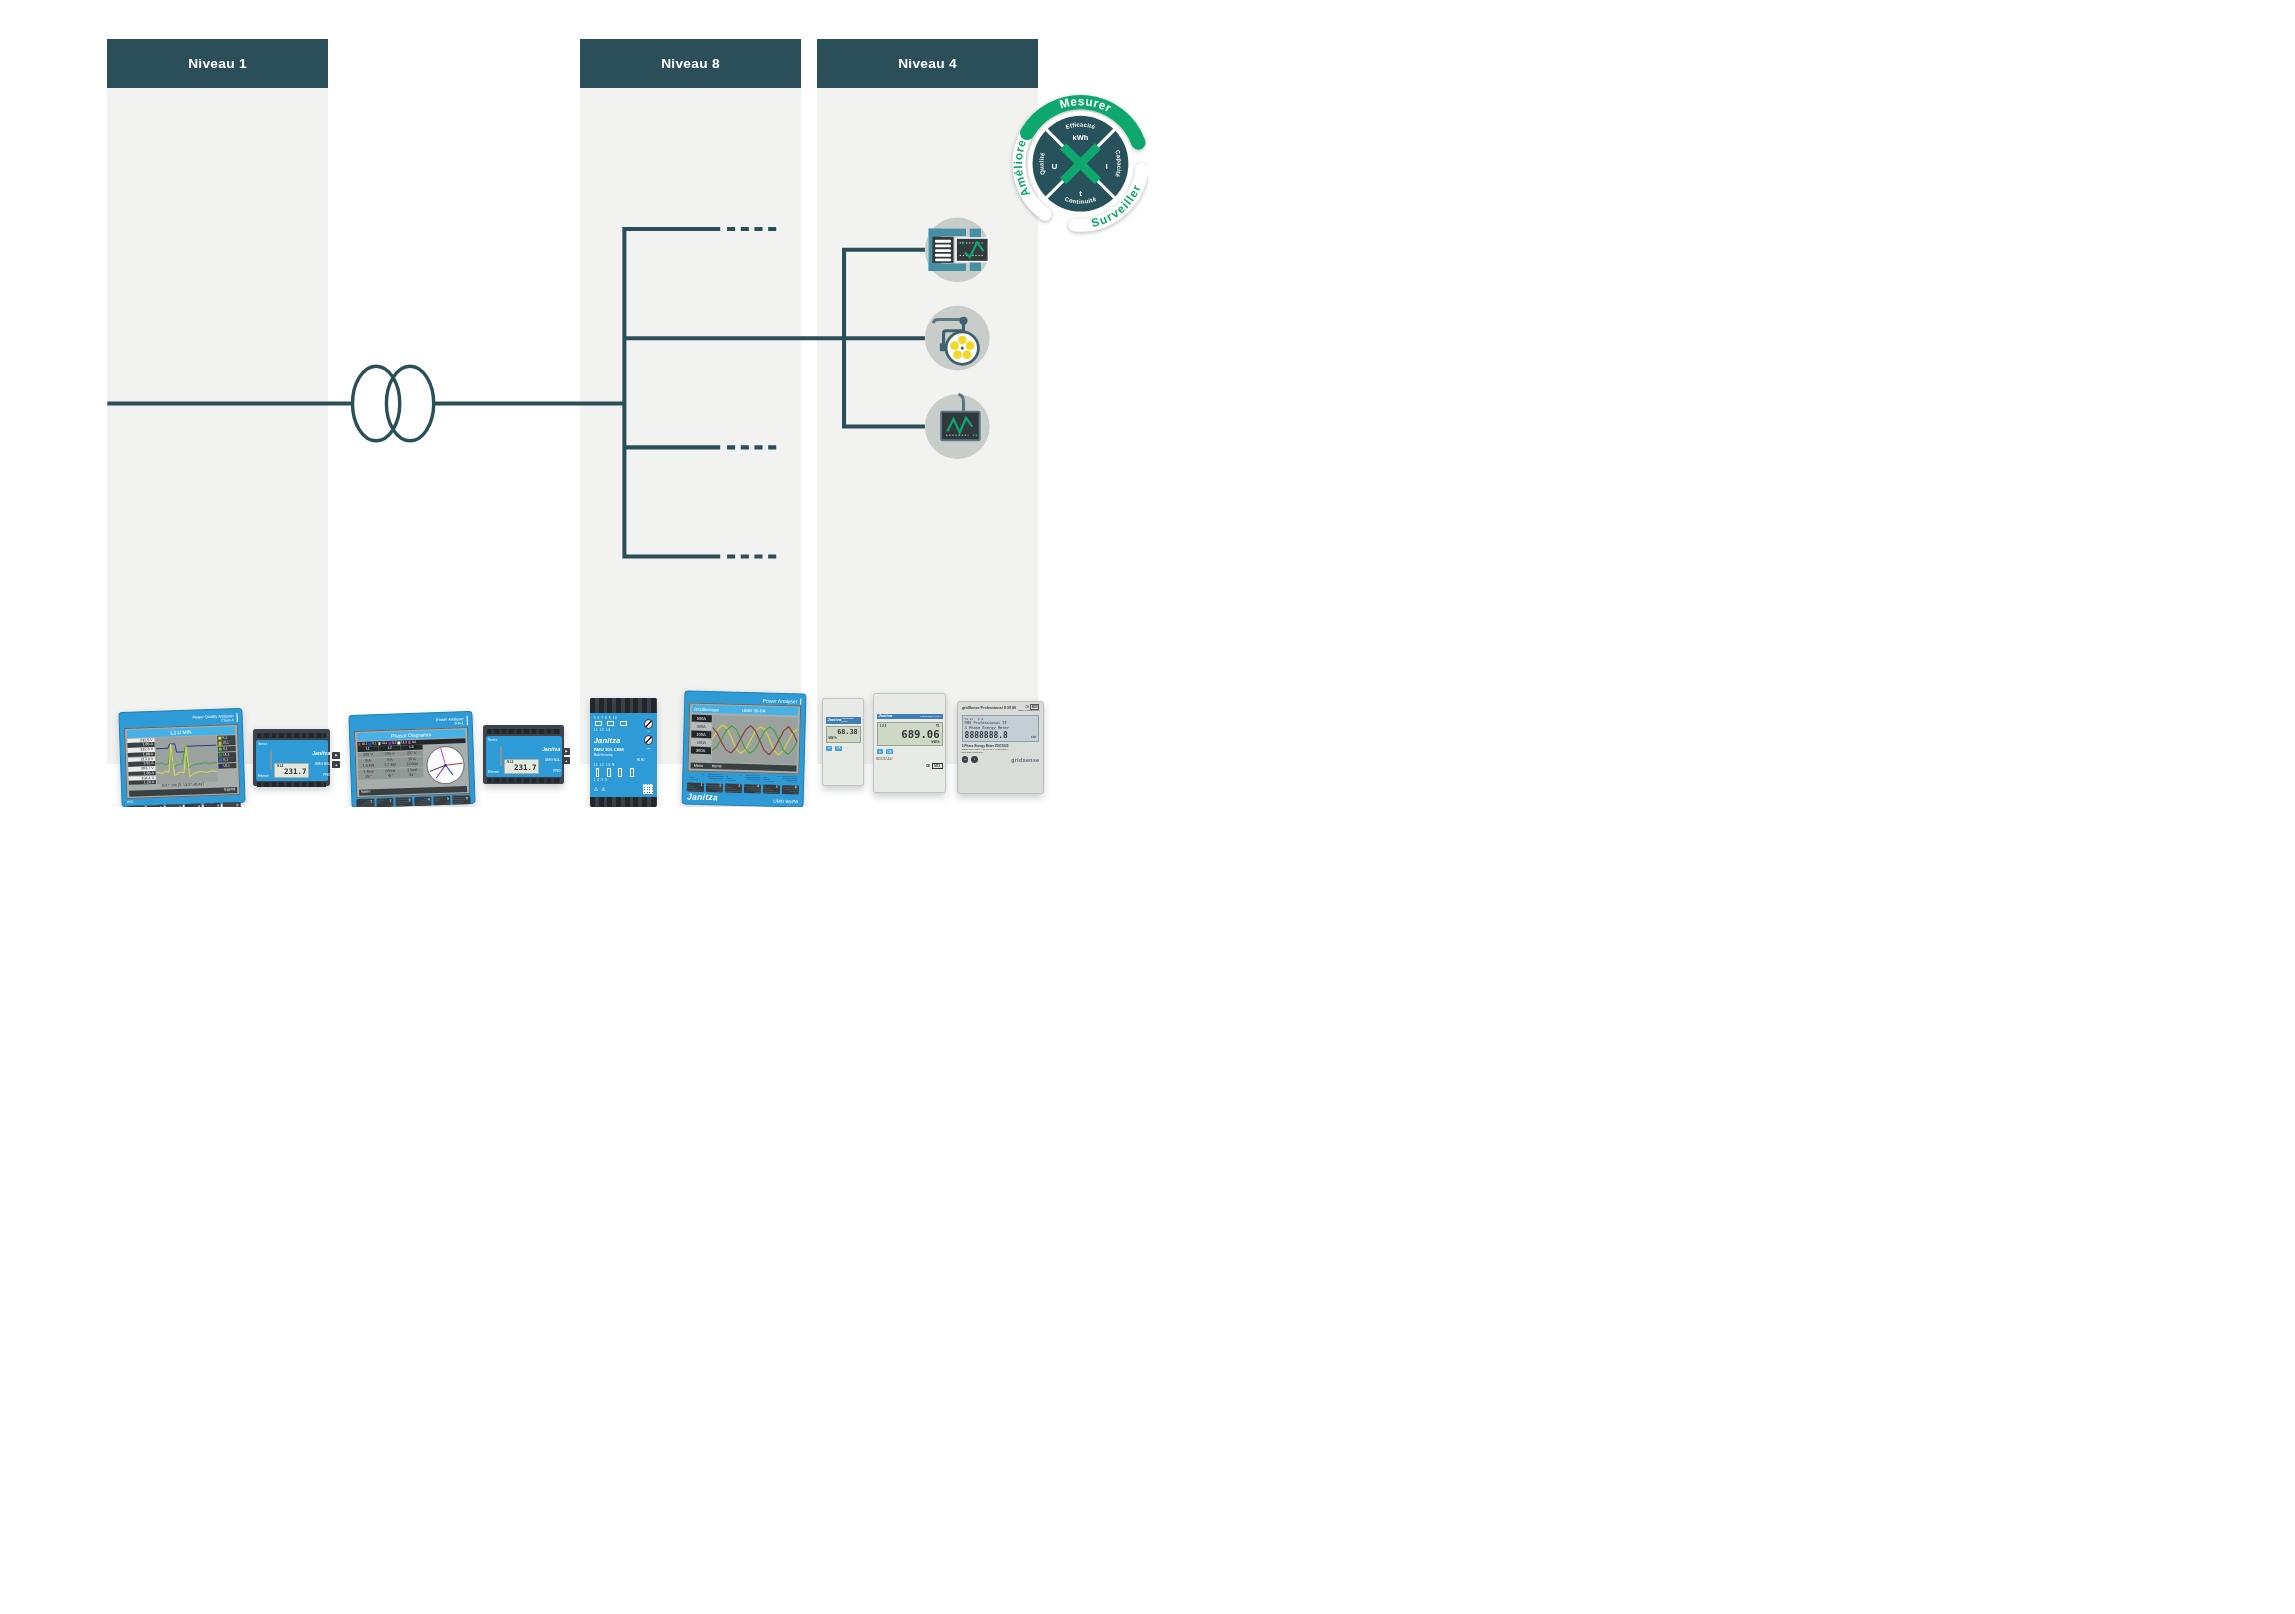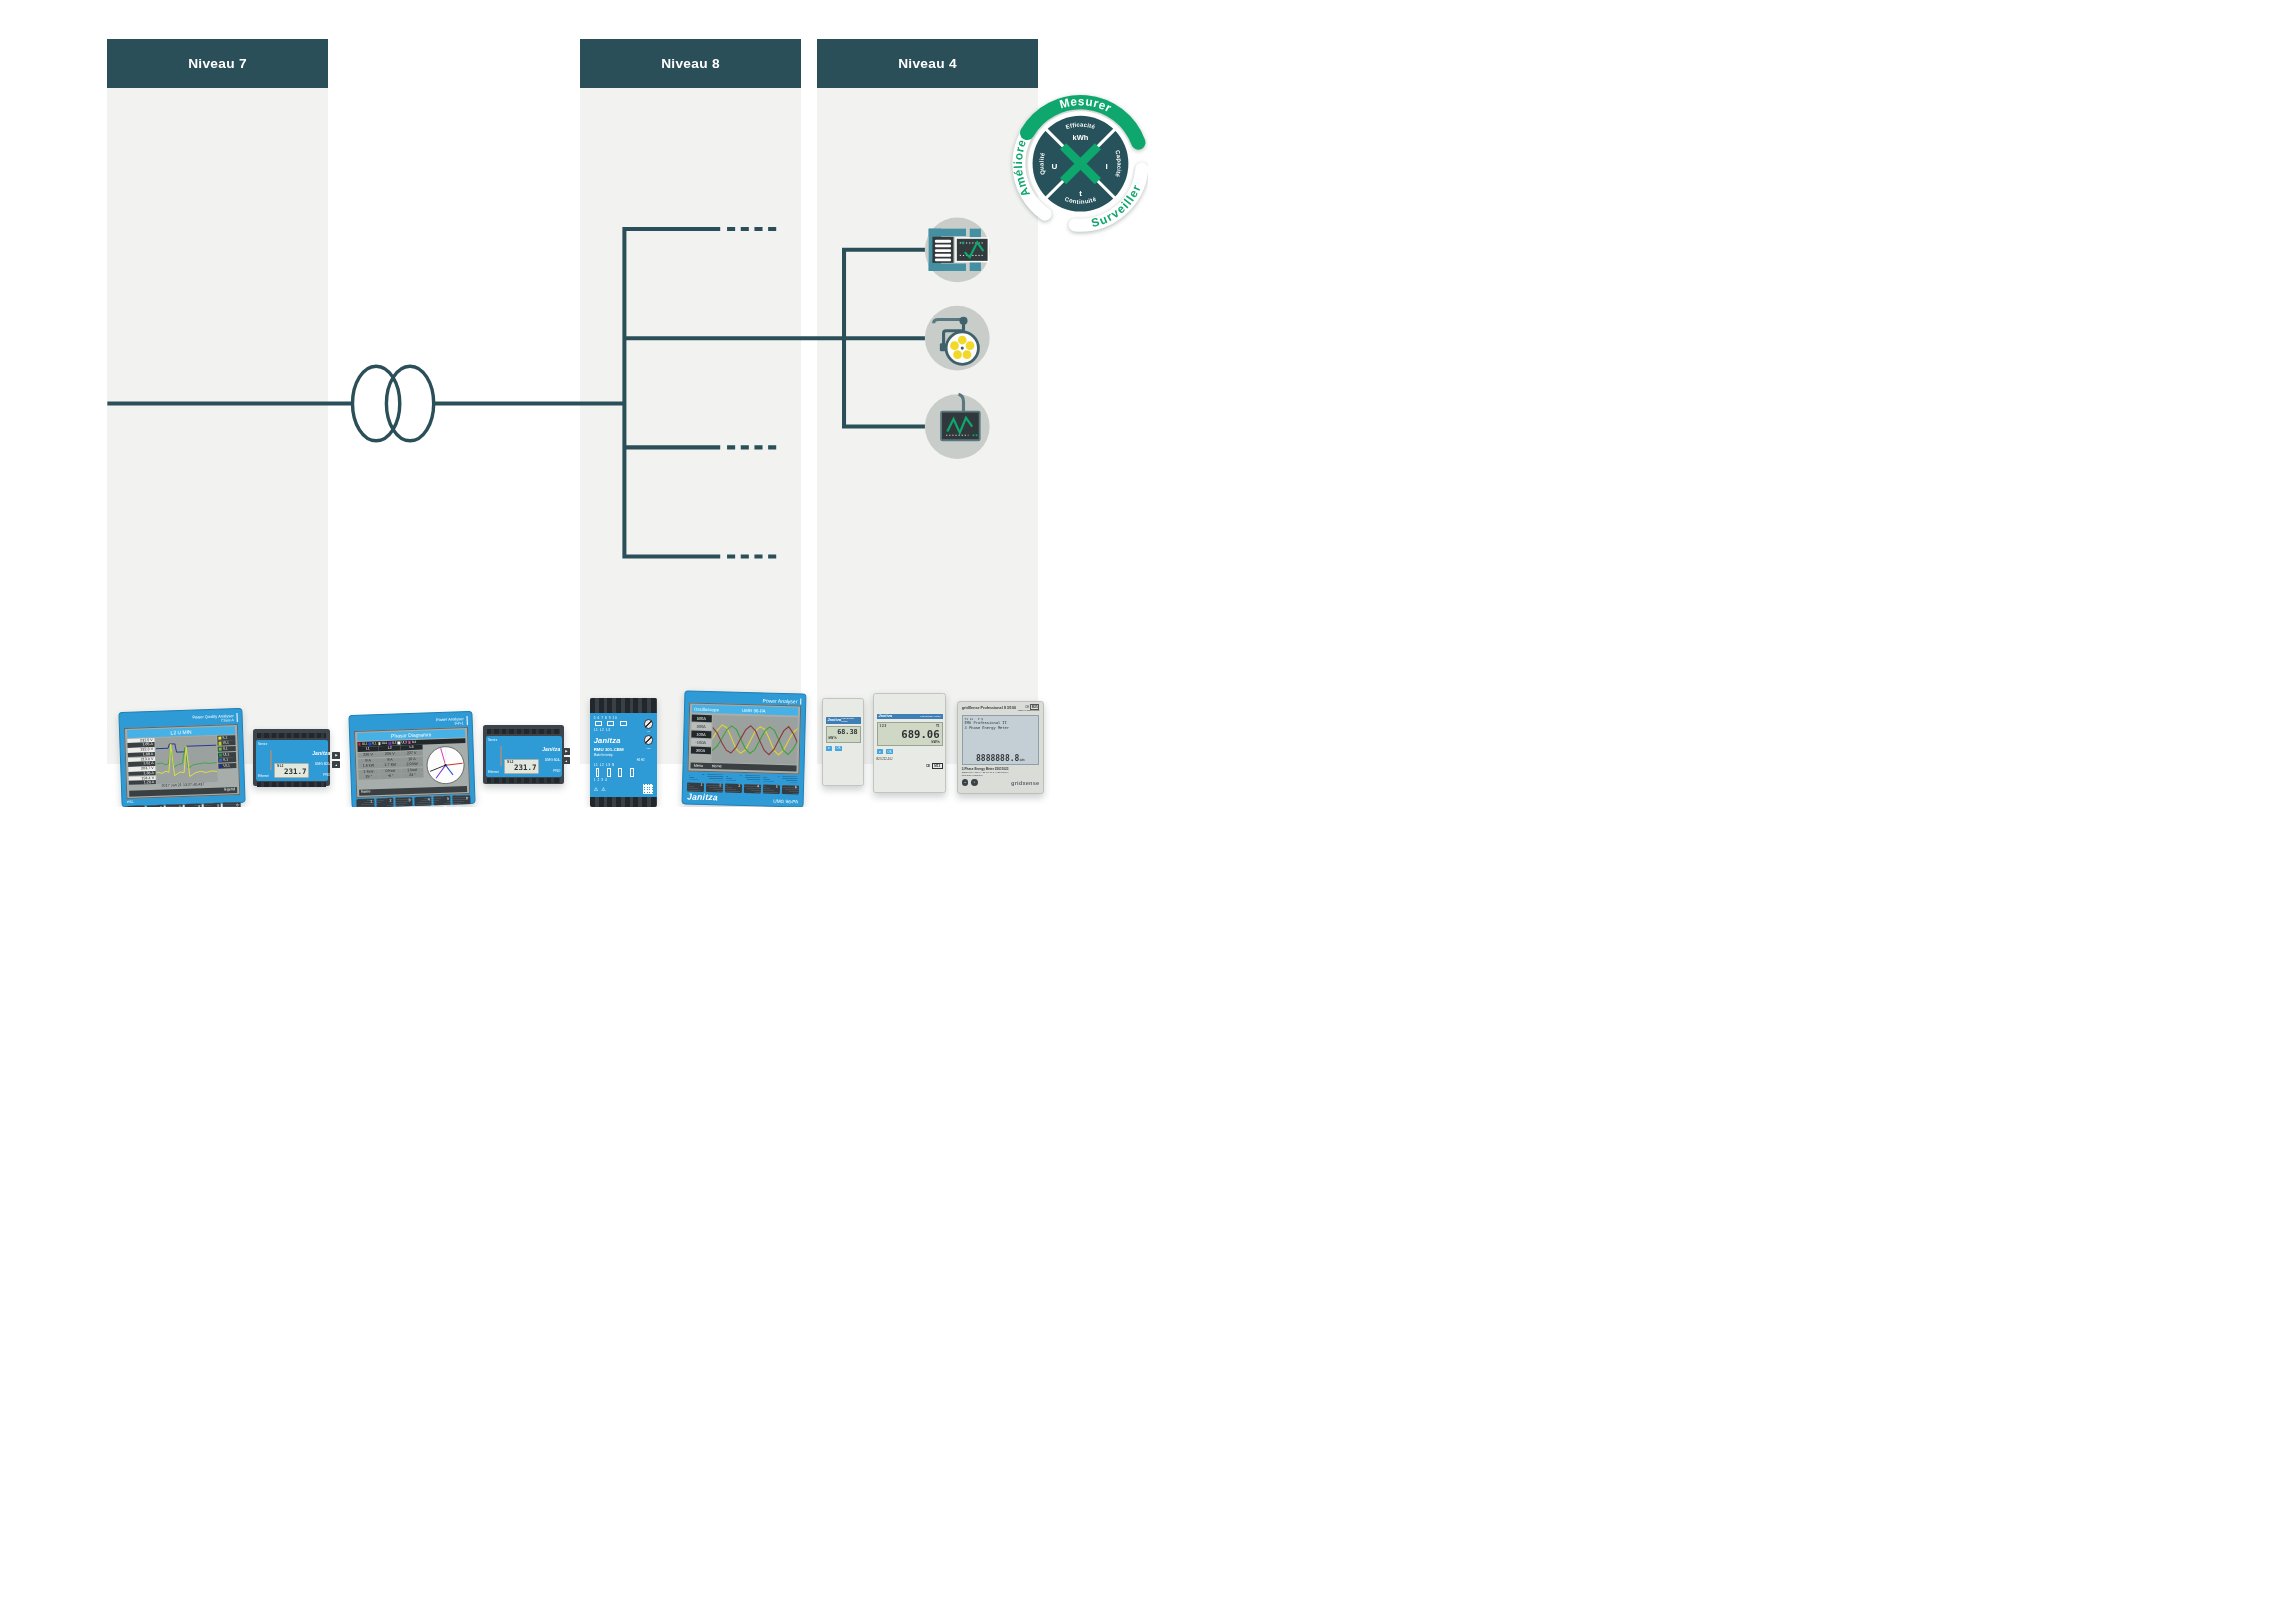--- a/index.html
+++ b/index.html
@@ -137,39 +137,39 @@
 
   .gx{background:#DADCD7;border:0.6px solid #bdc0ba;border-radius:3.1px;padding:3.7px;color:#33383b;}
   .gx-head{display:flex;justify-content:space-between;align-items:flex-start;}
   .gx-title{font-size:3.7px;font-weight:bold;}
   .gx-ce{text-align:right;font-size:3.1px;line-height:1.2;}
   .gx-ce .m25{font-weight:bold;border:0.6px solid #555;padding:0 0.6px;}
   .gx-made{font-size:2.4px;}
   .gx-lcd{background:#C3CFD4;border:0.6px solid #8fa0a8;margin-top:1.9px;padding:1.2px 1.9px;font-family:"DejaVu Sans Mono",monospace;}
   .gx-status{font-size:2.8px;}
   .gx-l1,.gx-l2{font-size:3.7px;line-height:4.7px;}
-  .gx-valrow{display:flex;justify-content:center;align-items:baseline;gap:0;margin-top:23px;}
+  .gx-valrow{display:flex;justify-content:space-between;align-items:baseline;gap:0;}
   .gx-val{font-size:8px;font-weight:bold;}
   .gx-unit{font-size:3.1px;}
   .gx-sub{font-size:3.1px;margin-top:1.9px;font-weight:bold;}
   .gx-specs{font-size:2.2px;line-height:1.4;}
   .gx-foot{display:flex;justify-content:space-between;align-items:flex-end;margin-top:1.9px;}
   .gx-btns{display:flex;gap:2.5px;}
   .gx-btn{width:6.8px;height:6.8px;border-radius:50%;background:#3A4147;color:#fff;font-size:3.7px;
     display:flex;align-items:center;justify-content:center;}
   .gx-brand{font-weight:bold;font-size:5.6px;color:#5E666B;letter-spacing:0.2px;}
 </style>
 </head>
 <body>
 
 <div class="stage">
 
   <section class="col" style="left:107px">
     <div class="col-header">
-      <span>Niveau 7</span>
+      <span>Niveau 1</span>
     </div>
     <div class="col-body"></div>
   </section>
   <section class="col" style="left:580px">
     <div class="col-header">
       <span>Niveau 8</span>
     </div>
     <div class="col-body"></div>
   </section>
   <section class="col" style="left:817px">

